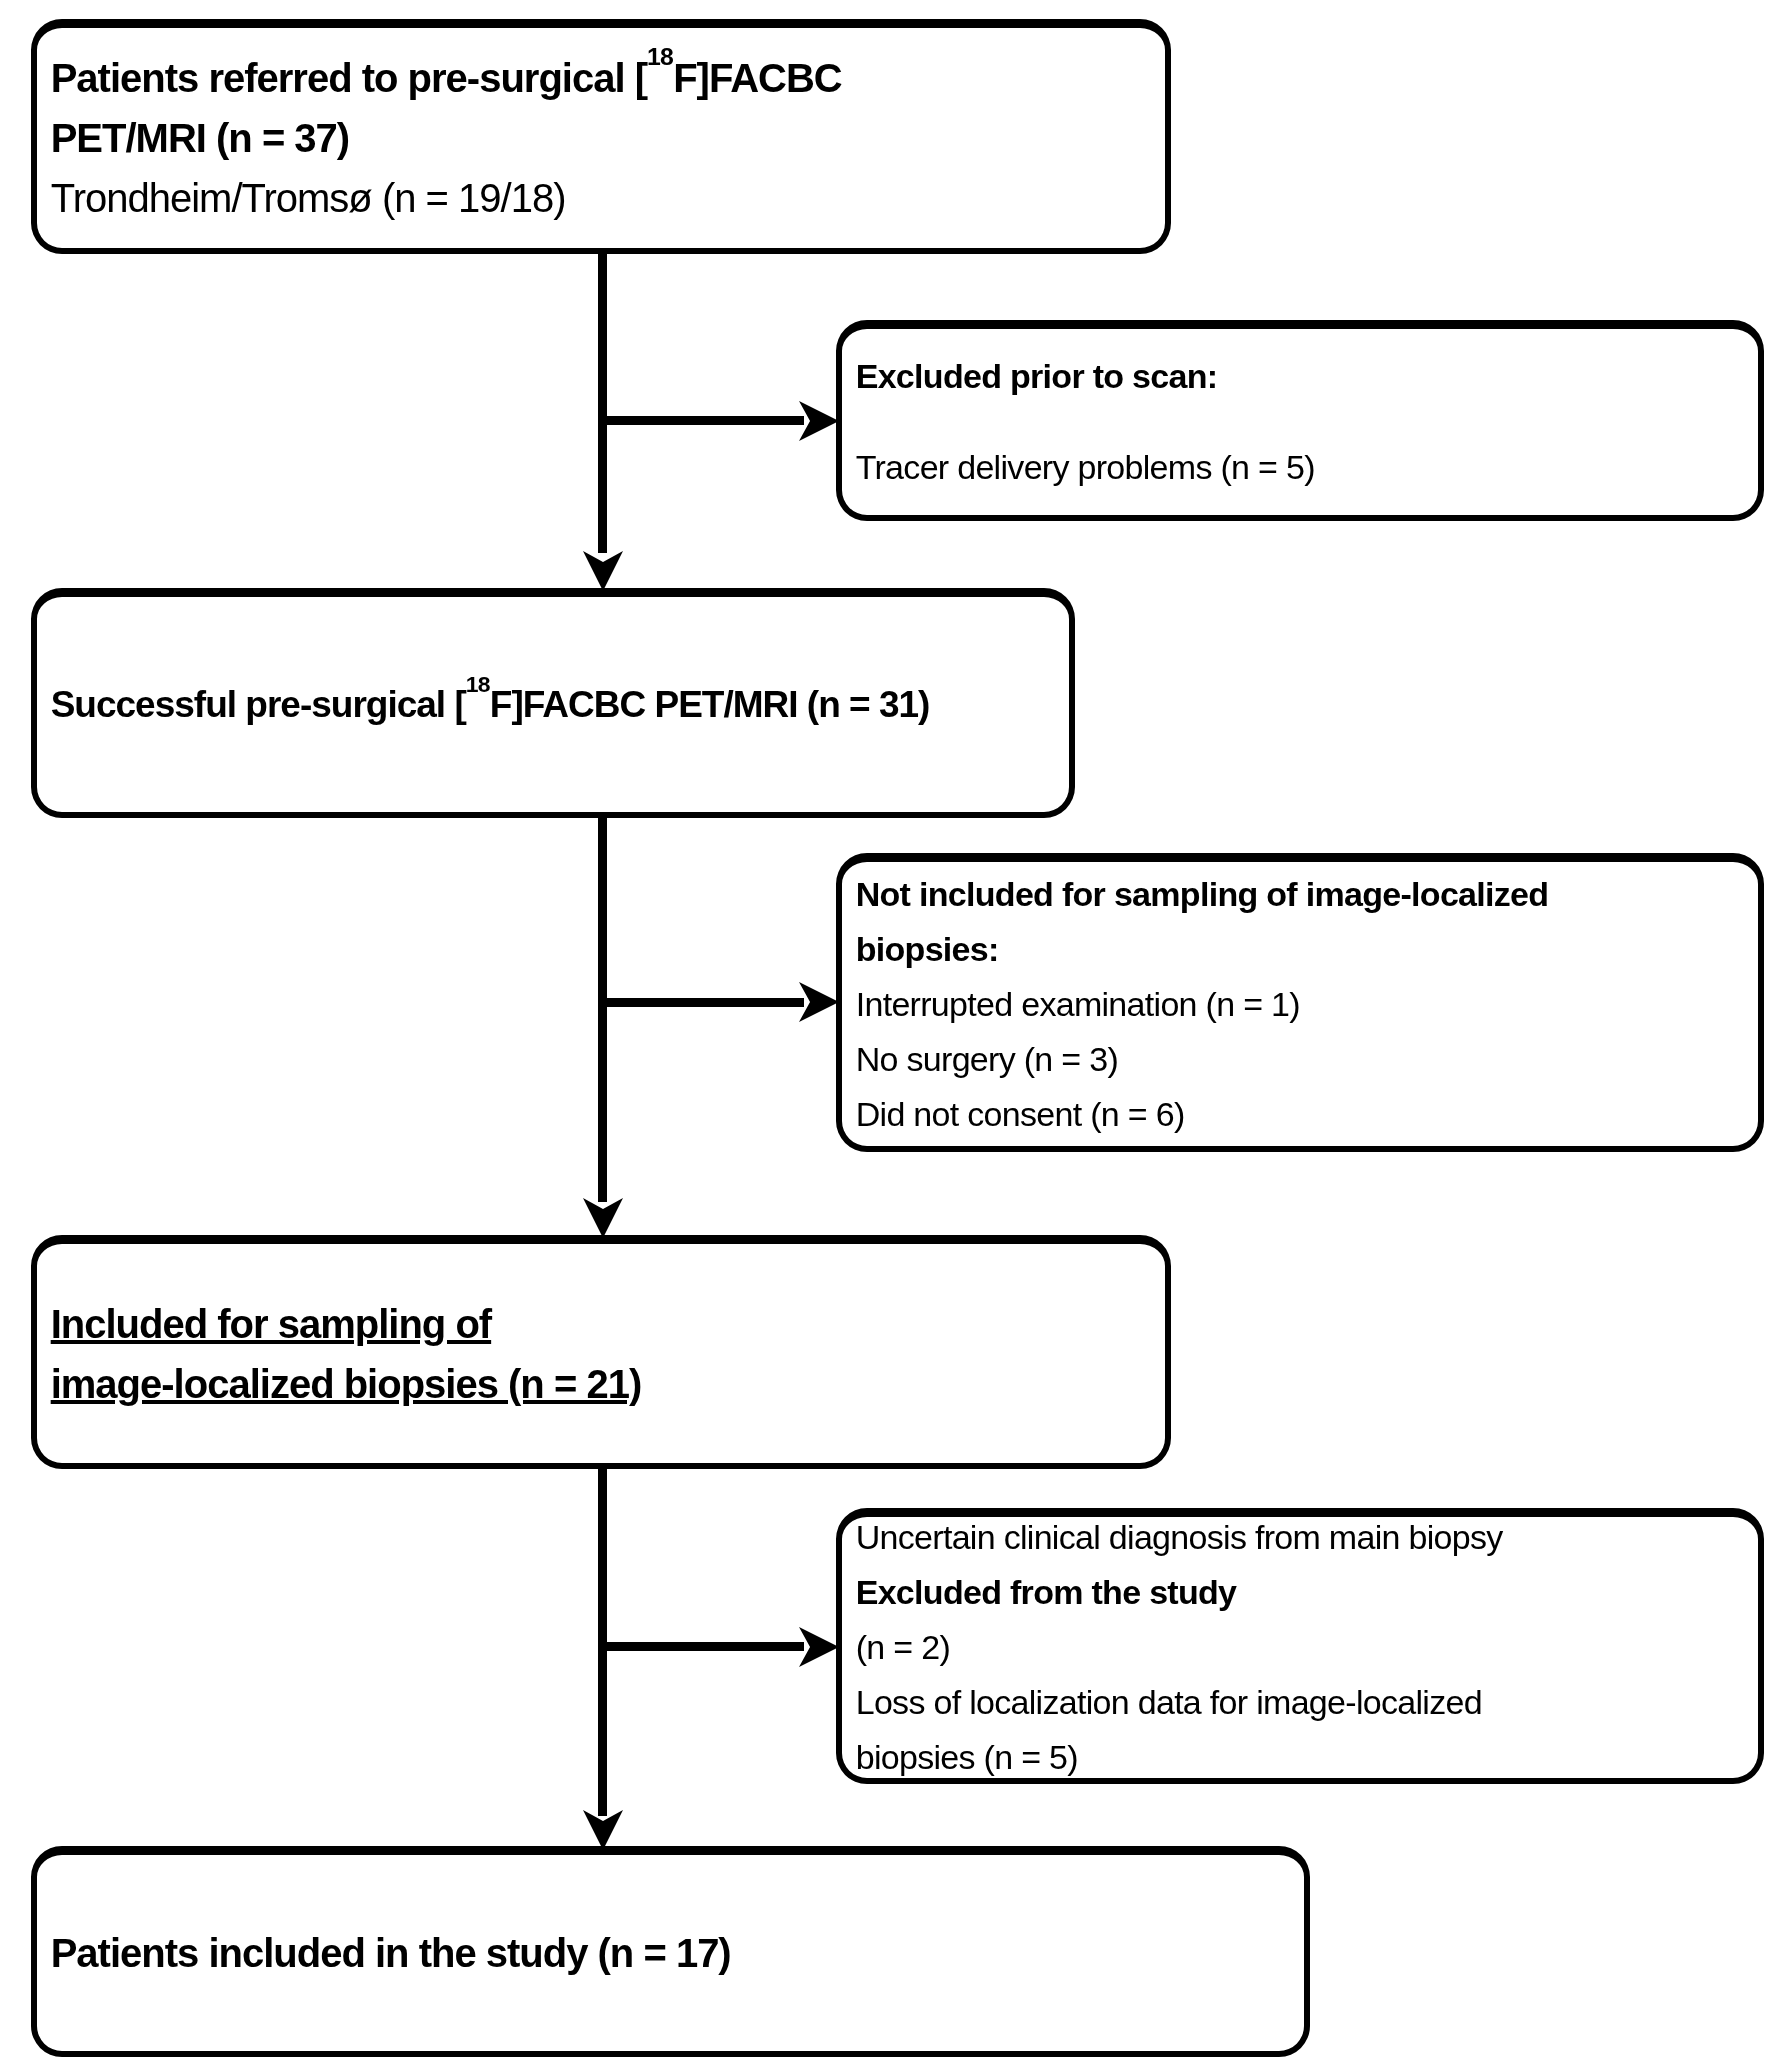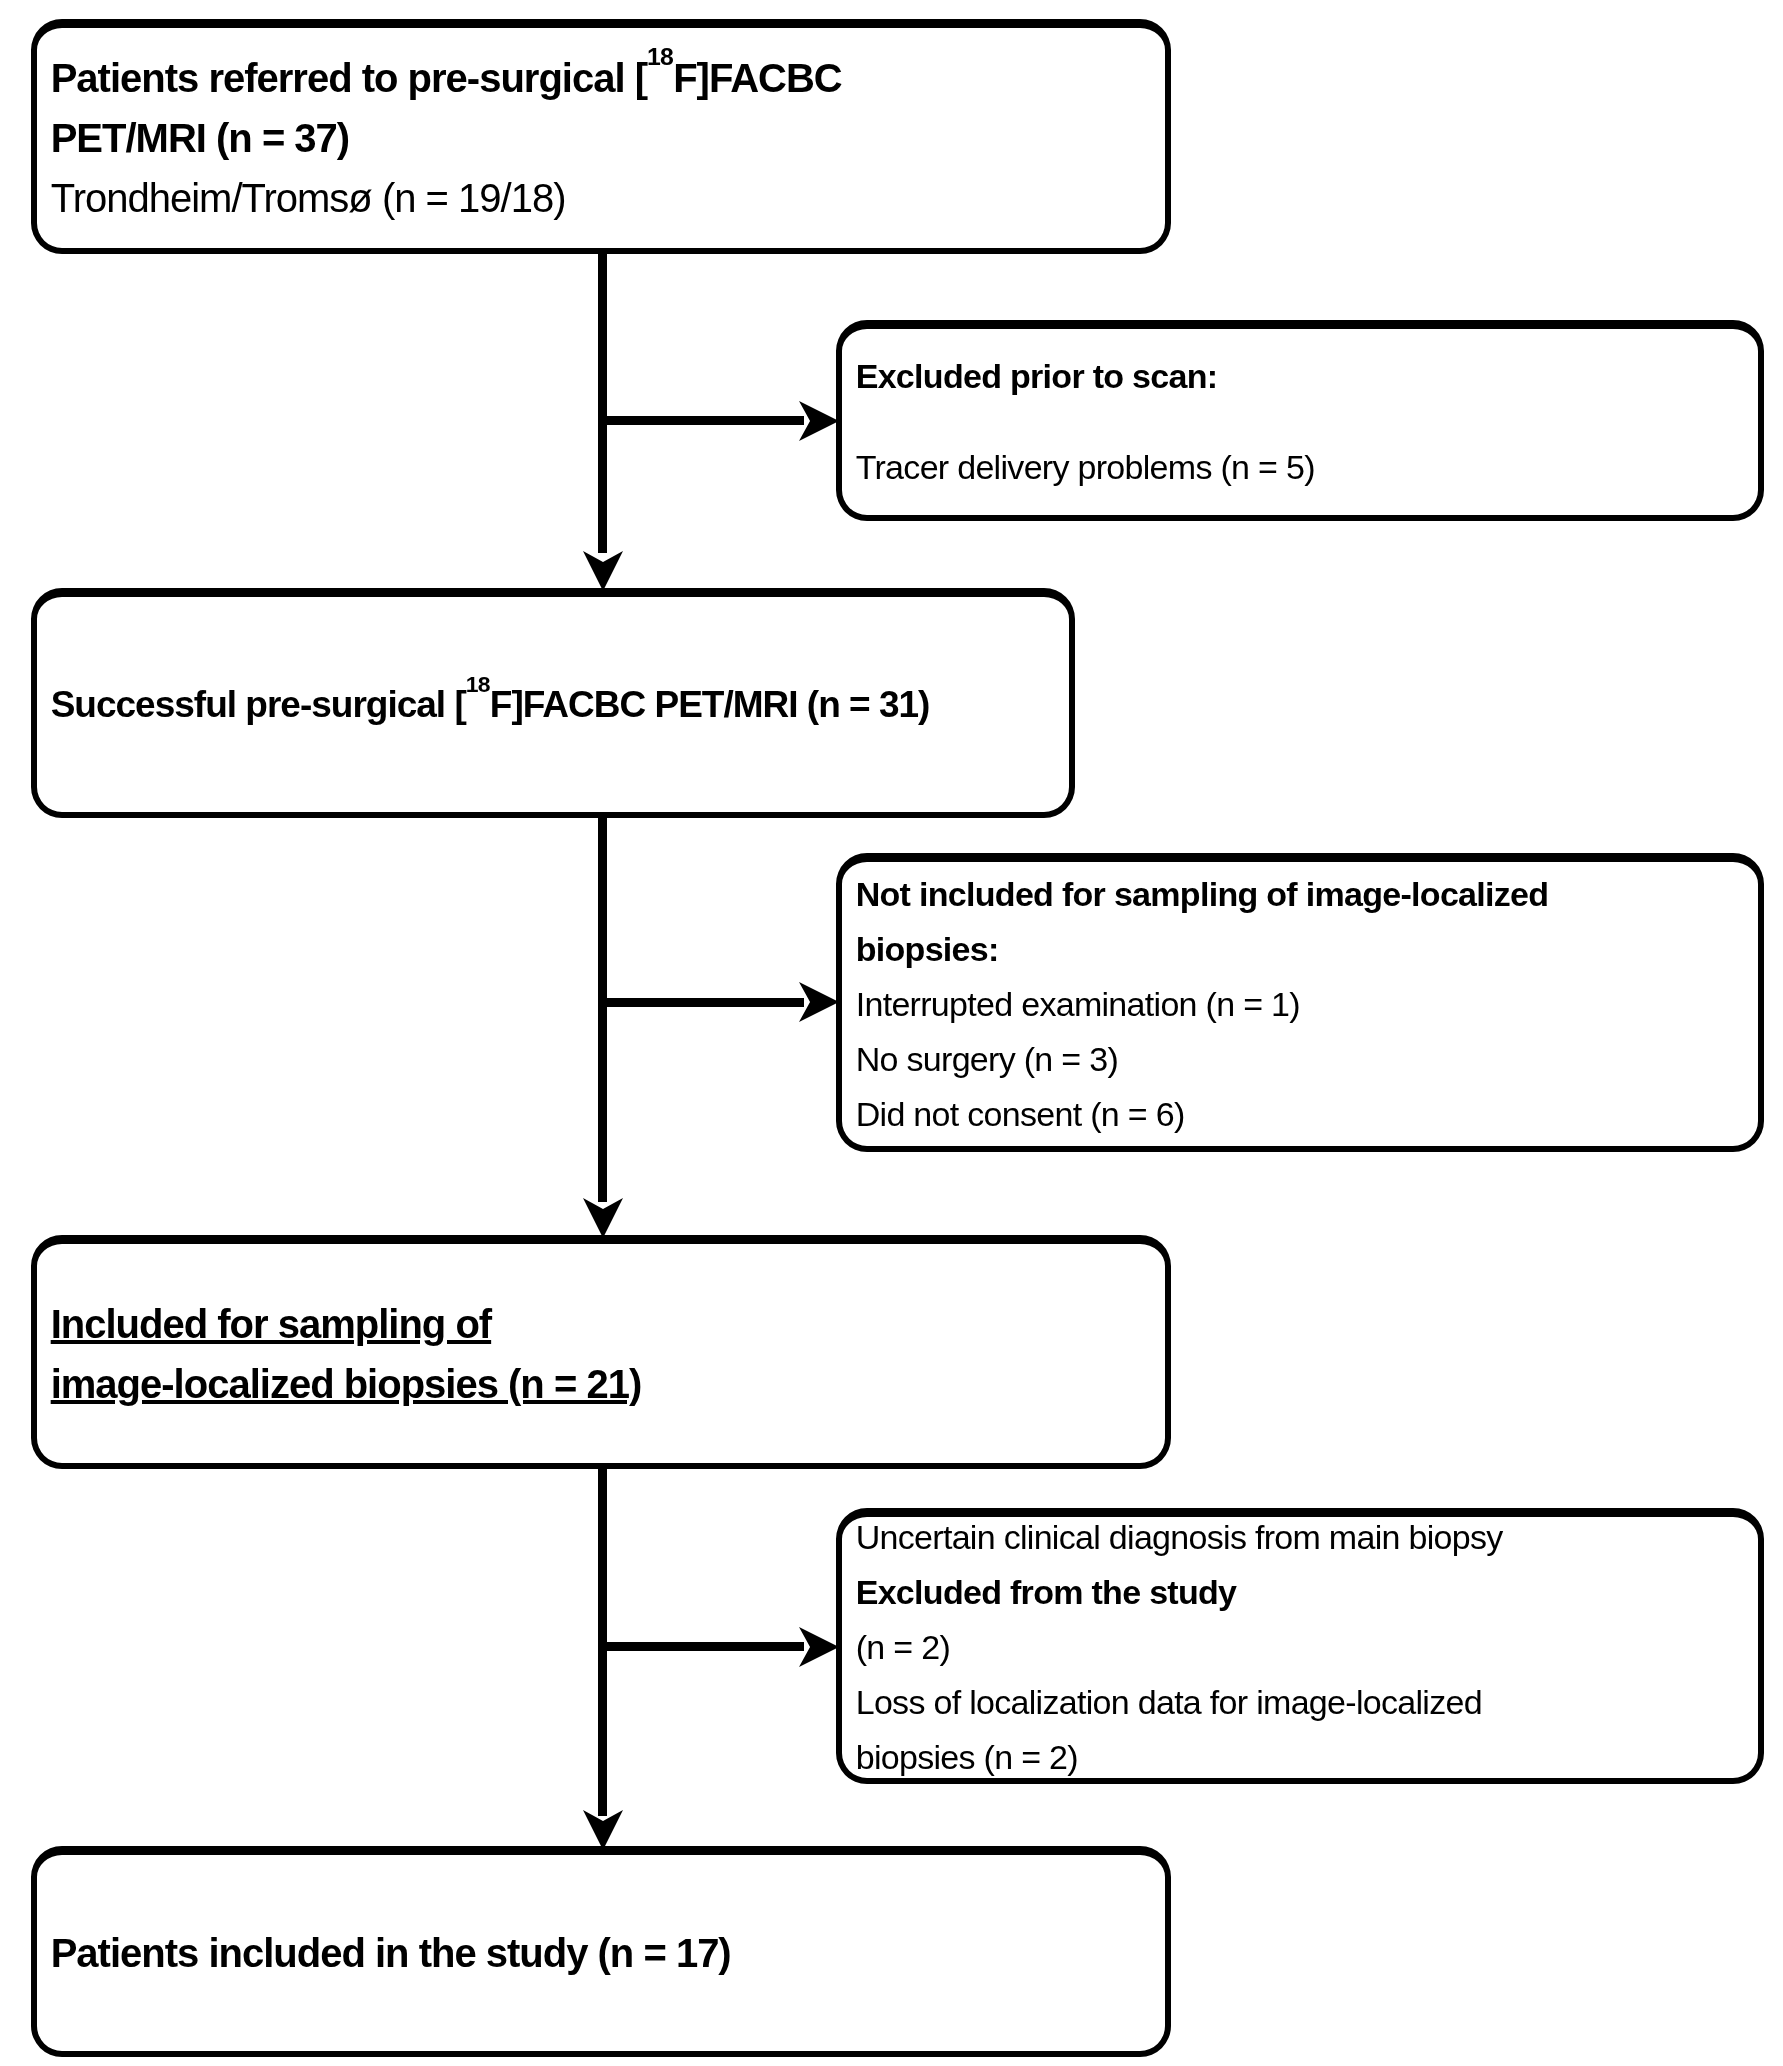--- a/index.html
+++ b/index.html
@@ -147,21 +147,21 @@
     <svg width="40" height="40" viewBox="0 0 58 58">
         <path d="M0 0 L58 29 L0 58 L16 29 Z"></path>
       </svg>
   </div>
 
   <div class="box" style="left:836px; top:1508px; width:928px; height:276px;">
     <div class="side-line">Uncertain clinical diagnosis from main biopsy</div>
     <div class="side-line title">Excluded from the study</div>
     <div class="side-line">(n = 2)</div>
     <div class="side-line">Loss of localization data for image-localized</div>
-    <div class="side-line">biopsies (n = 2)</div>
+    <div class="side-line">biopsies (n = 5)</div>
   </div>
 
-  <div class="box" style="left:31px; top:1846px; width:1140px; height:211px;">
+  <div class="box" style="left:31px; top:1846px; width:1279px; height:211px;">
     <div class="main-line">Patients included in the study (n = 17)</div>
   </div>
 
 </div>
 
 
 </body></html>

